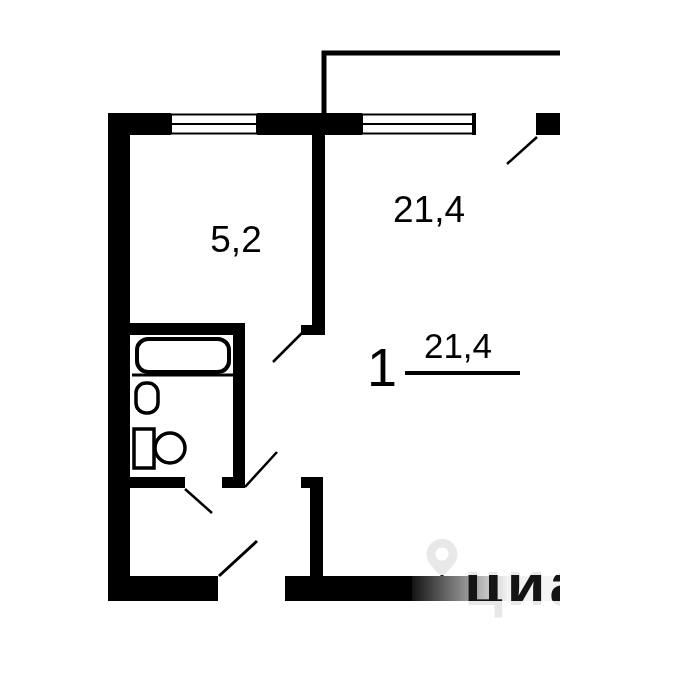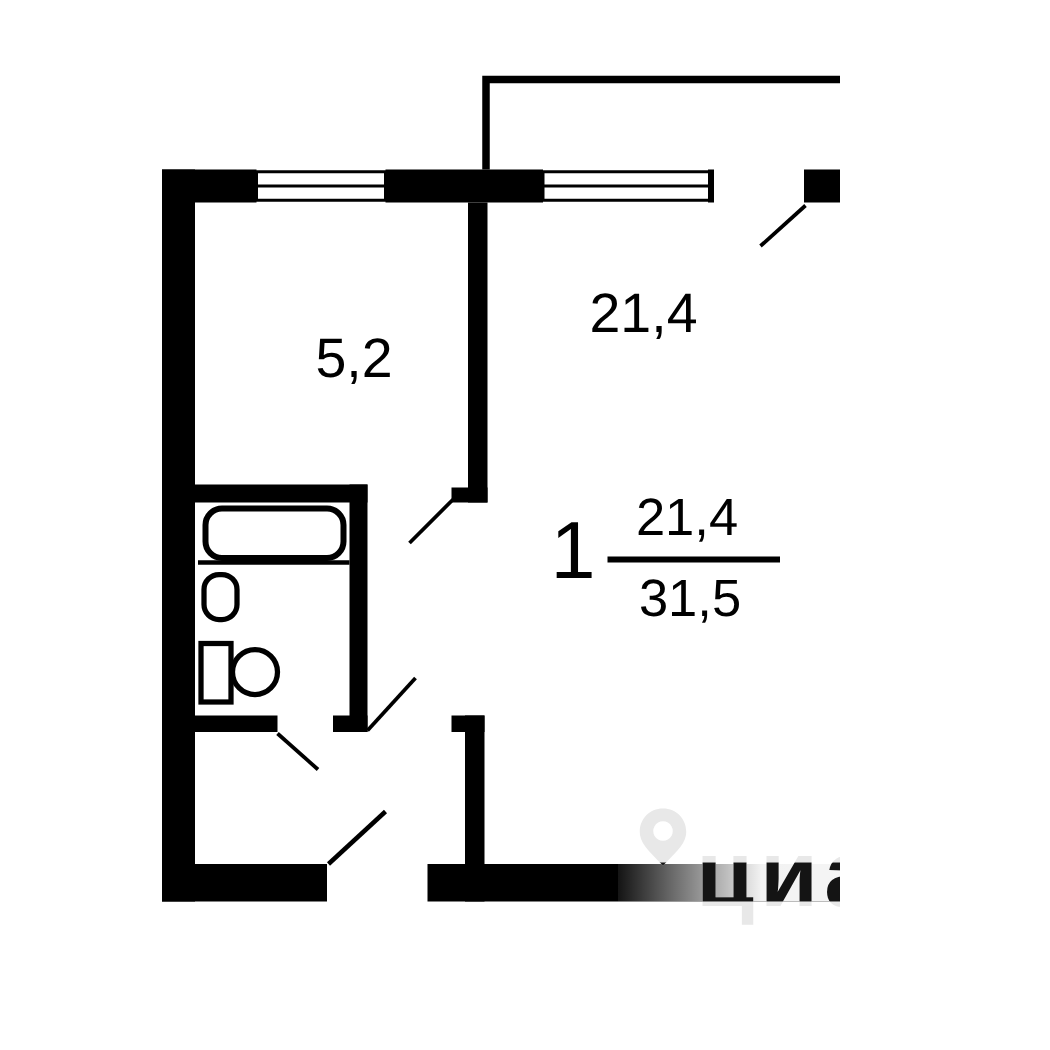--- a/index.html
+++ b/index.html
@@ -100,21 +100,20 @@
   <div class="lbl lbl-room" style="left:236px;top:239px;">5,2</div>
 
   <div class="lbl lbl-room" style="left:429px;top:209px;">21,4</div>
 
   <div class="lbl lbl-rooms-count" style="left:382px;top:367px;">1</div>
 
   <div class="lbl lbl-frac" style="left:458px;top:345px;">21,4</div>
 
   <div class="frac-bar" style="left:405px;top:371px;width:115px;height:4px;"></div>
 
-  <div class="lbl lbl-frac" style="left:460px;top:399px;">31,5</div>
 
   <div class="wm wm-light">
     <svg class="wm-pin" width="36" height="40" viewBox="0 0 34 40">
       <path fill="currentColor" fill-rule="evenodd" d="M17 1 C8 1 1.5 8 1.5 16.5 C1.5 23.5 6.5 28.5 17 39 C27.5 28.5 32.5 23.5 32.5 16.5 C32.5 8 26 1 17 1 Z
                M17 9.5 a6.5 6.5 0 1 0 0.01 0 Z"></path>
     </svg>
     <span class="wm-text">циан</span>
   </div>
 
   <div class="wm-card"></div>

